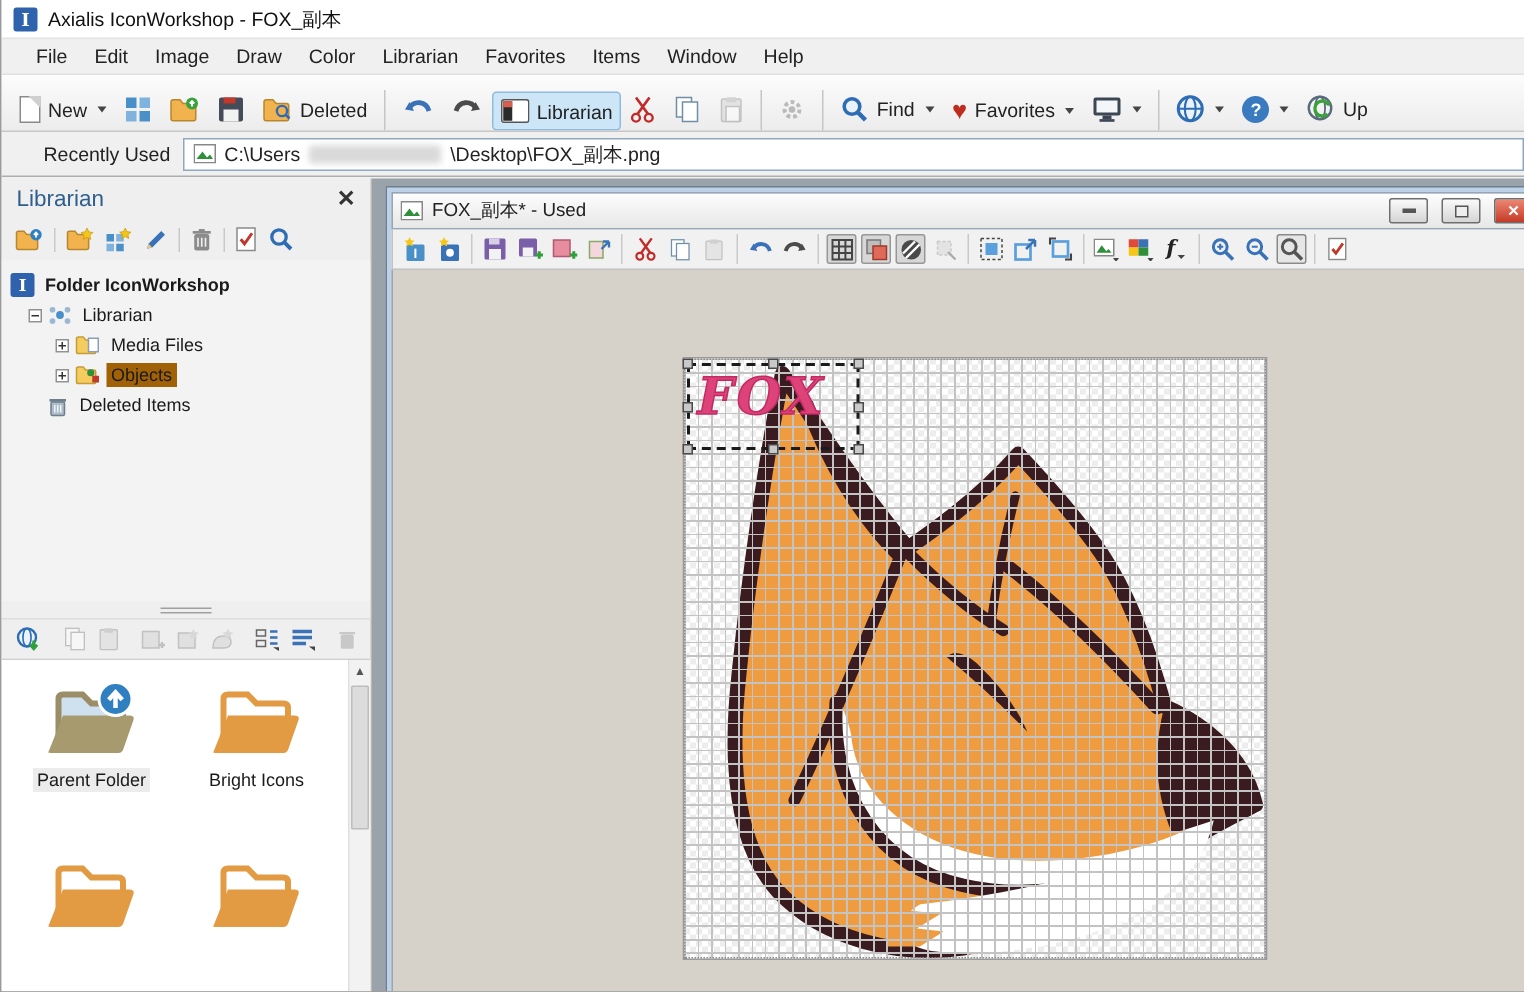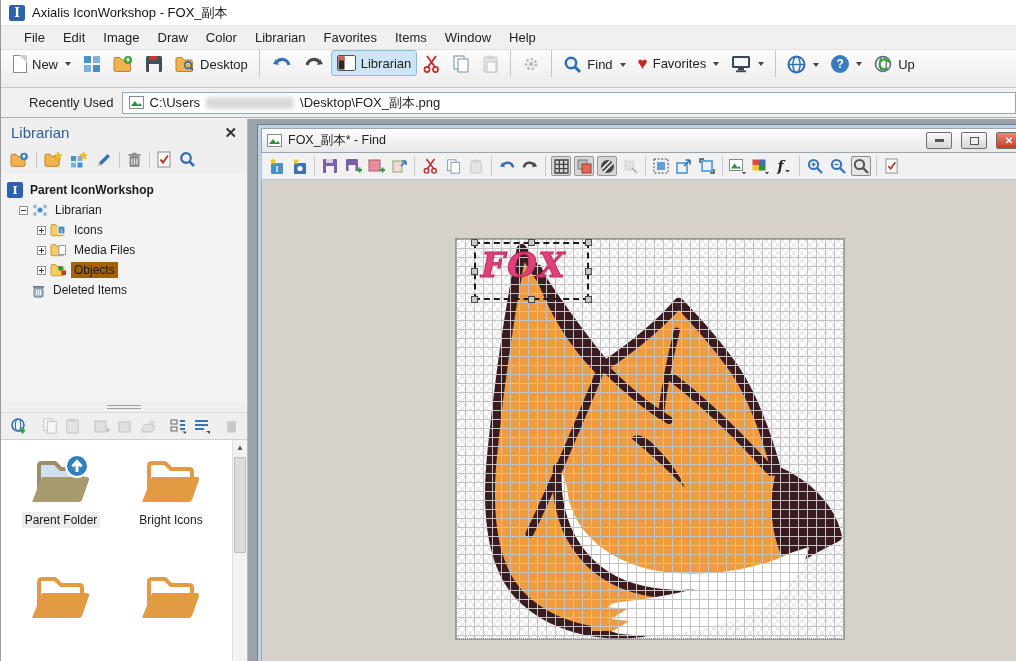--- a/index.html
+++ b/index.html
@@ -10,21 +10,21 @@
     border-left:1px solid #9a9a9a;
   }
   
   .titlebar { height:26px; background:#fff; display:flex; align-items:center; gap:7px; padding-left:8px; border-bottom:1px solid #e3e3e3;}
   .appicon { width:16px; height:16px; background:#2f62ad; color:#fff; font:bold 12px "DejaVu Serif",serif; display:flex; align-items:center; justify-content:center; border-radius:2px;}
   .apptitle { font-size:13px; color:#111;text-align:center; }
   
   .menubar { height:24px; background:#f0f0f0; display:flex; align-items:center; padding-left:14px; font-size:13px; color:#222; border-bottom:1px solid #e0e0e0;}
   .menu-item { padding:3px 9px; }
   
-  .toolbar { height:38px; background:linear-gradient(#fcfcfc,#ececec); border-bottom:1px solid #c6c6c6; display:flex; align-items:flex-start; padding:0 6px; font-size:13px; color:#222; overflow:hidden; white-space:nowrap;}
+  .toolbar { height:38px; background:linear-gradient(#fcfcfc,#ececec); border-bottom:1px solid #c6c6c6; display:flex; align-items:flex-end; padding:0 6px; font-size:13px; color:#222; overflow:hidden; white-space:nowrap;}
   .tbtn { display:inline-flex; align-items:center; gap:5px; padding:4px 5px; border:1px solid transparent; border-radius:3px; flex:none;}
   .tbtn.active { background:#cde6f7; border-color:#8fbcdd; }
   .tsep { width:1px; height:27px; background:#c6c6c6; margin:0 5px; flex:none;}
   .darr { width:0; height:0; border-left:3.5px solid transparent; border-right:3.5px solid transparent; border-top:4px solid #444; margin-left:2px; flex:none;}
   .svgi { display:block; flex:none; }
   
   .recentbar { height:30px; background:#f0f0f0; border-bottom:1px solid #adadad; display:flex; align-items:center; gap:8px; padding-left:28px; font-size:13px; color:#222;}
   .recent-field { flex:1; height:22px; background:#fff; border:1px solid #8fa8bd; display:flex; align-items:center; gap:6px; padding:0 6px; font-size:13px;}
   .redacted { display:inline-block; width:88px; height:12px; background:#d9d9d9; filter:blur(2px); border-radius:2px;}
   
@@ -76,21 +76,21 @@
     background-image:
       linear-gradient(45deg,#ececec 25%,transparent 25%,transparent 75%,#ececec 75%),
       linear-gradient(45deg,#ececec 25%,transparent 25%,transparent 75%,#ececec 75%);
     background-size:8px 8px; background-position:0 0,4px 4px;}
   .fox { position:absolute; inset:0; width:100%; height:100%; }
   .gridlines { position:absolute; inset:0; pointer-events:none;
     background-image:
       repeating-linear-gradient(to right,#c3c3c3 0 1px,transparent 1px 9px),
       repeating-linear-gradient(to bottom,#c3c3c3 0 1px,transparent 1px 9px);
     outline:1px dotted #8d8d8d; outline-offset:-1px;}
-  .selection { position:absolute; left:18px; top:3px; width:115px; height:58px; border:2px dashed #1a1a1a; }
+  .selection { position:absolute; left:2px; top:3px; width:115px; height:58px; border:2px dashed #1a1a1a; }
   .handle { position:absolute; width:7px; height:7px; background:#c9c9c9; border:1px solid #4a4a4a; }
   .fox-text { position:absolute; left:5px; top:1px; font:italic bold 34px "DejaVu Serif",serif; letter-spacing:2px; color:#dd4379; -webkit-text-stroke:1px #c22a64;}
   
   .page-ic { width:14px; height:18px; background:#fff; border:1px solid #8a8a8a; position:relative;}
   .page-ic::after { content:""; position:absolute; right:-1px; top:-1px; border:4px solid #cfcfcf; border-left-color:transparent; border-bottom-color:transparent;}
   .qmark { width:18px; height:18px; border-radius:50%; background:#3a7bbf; color:#fff; font:bold 12px "Liberation Sans",sans-serif; display:flex; align-items:center; justify-content:center;}
   .grayed { opacity:.45; filter:grayscale(1); }
 </style>
 </head>
 <body>
@@ -142,21 +142,21 @@
         <rect x="4" y="1" width="8" height="4" fill="#c0392b"></rect>
         <rect x="4" y="9" width="10" height="8" fill="#f2f2f2"></rect>
       </svg>
     </div>
     <div class="tbtn">
       <svg class="svgi" width="20" height="18" viewBox="0 0 20 18">
         <path d="M1 15 V4 q0-1.5 1.5-1.5 H7 l2 2.5 h7 q1.5 0 1.5 1.5 V15 q0 1.5 -1.5 1.5 H2.5 Q1 16.5 1 15 Z" fill="#f2b24e" stroke="#b8862e"></path>
         <circle cx="13" cy="10" r="3.4" fill="none" stroke="#2e6db4" stroke-width="1.6"></circle>
           <path d="M15.5 12.5 L18 15" stroke="#2e6db4" stroke-width="1.8"></path>
       </svg>
-      <span>Desktop</span>
+      <span>Deleted</span>
     </div>
     <div class="tsep"></div>
     <div class="tbtn">
       <svg class="svgi" width="21" height="18" viewBox="0 0 21 18">
         <path d="M5 4 L2 9 L8 10 Z" fill="#3a72b8"></path>
           <path d="M5 8 C8 3 16 3 18 10" fill="none" stroke="#3a72b8" stroke-width="3.2"></path>
       </svg>
     </div>
     <div class="tbtn">
       <svg class="svgi" width="21" height="18" viewBox="0 0 21 18">
@@ -302,46 +302,37 @@
         </svg>
         <svg class="svgi" width="17" height="17" viewBox="0 0 17 17">
           <circle cx="7" cy="7" r="4.8" fill="none" stroke="#2e6db4" stroke-width="2.2"></circle>
           <path d="M10.6 10.6 L15 15" stroke="#2e6db4" stroke-width="2.6"></path>
         </svg>
       </div>
 
       <div class="tree">
         <div class="trow">
           <span style="width:16px;height:16px;background:#2f62ad;color:#fff;font:bold 11px 'DejaVu Serif',serif;display:flex;align-items:center;justify-content:center;border-radius:2px;">I</span>
-          <span class="lbl root-lbl">Parent IconWorkshop</span>
+          <span class="lbl root-lbl">Folder IconWorkshop</span>
         </div>
         <div class="trow ind1">
           <span class="expander"></span>
           <svg class="svgi" width="16" height="15" viewBox="0 0 16 15">
             <circle cx="8" cy="7" r="2.6" fill="#4a90c8"></circle>
             <circle cx="3" cy="3.5" r="1.9" fill="#9ab8d4"></circle>
               <circle cx="13" cy="3.5" r="1.9" fill="#9ab8d4"></circle>
             <circle cx="3" cy="11" r="1.9" fill="#9ab8d4"></circle>
               <circle cx="13" cy="11" r="1.9" fill="#9ab8d4"></circle>
           </svg>
           <span class="lbl">Librarian</span>
         </div>
         <div class="trow ind2">
           <span class="expander plus"></span>
           <svg class="svgi" width="17" height="14" viewBox="0 0 17 14">
             <path d="M1 11.5 V2.8 q0-1.2 1.2-1.2 H5.5 l1.6 2 h5.5 q1.2 0 1.2 1.2 V11.5 q0 1.2-1.2 1.2 H2.2 Q1 12.7 1 11.5 Z" fill="#f5cc5e" stroke="#c79a3a"></path>
-            <rect x="8" y="3" width="7" height="8" rx="1" fill="#4a90c8" stroke="#fff"></rect>
-              <text x="11.5" y="9.5" font-size="6" fill="#fff" text-anchor="middle" font-family="Liberation Sans">I</text>
-          </svg>
-          <span class="lbl">Icons</span>
-        </div>
-        <div class="trow ind2">
-          <span class="expander plus"></span>
-          <svg class="svgi" width="17" height="14" viewBox="0 0 17 14">
-            <path d="M1 11.5 V2.8 q0-1.2 1.2-1.2 H5.5 l1.6 2 h5.5 q1.2 0 1.2 1.2 V11.5 q0 1.2-1.2 1.2 H2.2 Q1 12.7 1 11.5 Z" fill="#f5cc5e" stroke="#c79a3a"></path>
             <rect x="9" y="2.5" width="6.5" height="9" fill="#fff" stroke="#8aa0b4"></rect>
           </svg>
           <span class="lbl">Media Files</span>
         </div>
         <div class="trow ind2 sel">
           <span class="expander plus"></span>
           <svg class="svgi" width="17" height="14" viewBox="0 0 17 14">
             <path d="M1 11.5 V2.8 q0-1.2 1.2-1.2 H5.5 l1.6 2 h5.5 q1.2 0 1.2 1.2 V11.5 q0 1.2-1.2 1.2 H2.2 Q1 12.7 1 11.5 Z" fill="#f5cc5e" stroke="#c79a3a"></path>
             <circle cx="10.5" cy="5.5" r="2.4" fill="#2f8f3a"></circle>
               <rect x="11.5" y="7.5" width="4.5" height="4.5" fill="#c0392b"></rect>
@@ -449,21 +440,21 @@
       </div>
     </div>
 
     <div class="mdi">
       <div class="doc">
         <div class="doc-titlebar">
           <svg class="svgi" width="15" height="13" viewBox="0 0 15 13">
             <rect x="0.5" y="0.5" width="14" height="12" fill="#fff" stroke="#888"></rect>
             <path d="M2 10 L6 5 L9 9 L11 7 L13 10 Z" fill="#2f8f3a"></path>
           </svg>
-          <span class="doc-title">FOX_副本* - Find</span>
+          <span class="doc-title">FOX_副本* - Used</span>
           <div class="wbtn">
               <span class="minbar"></span>
             </div>
           <div class="wbtn">
               <span class="restbox"></span>
             </div>
           <div class="wbtn close">✕</div>
         </div>
 
         <div class="doc-toolbar">

